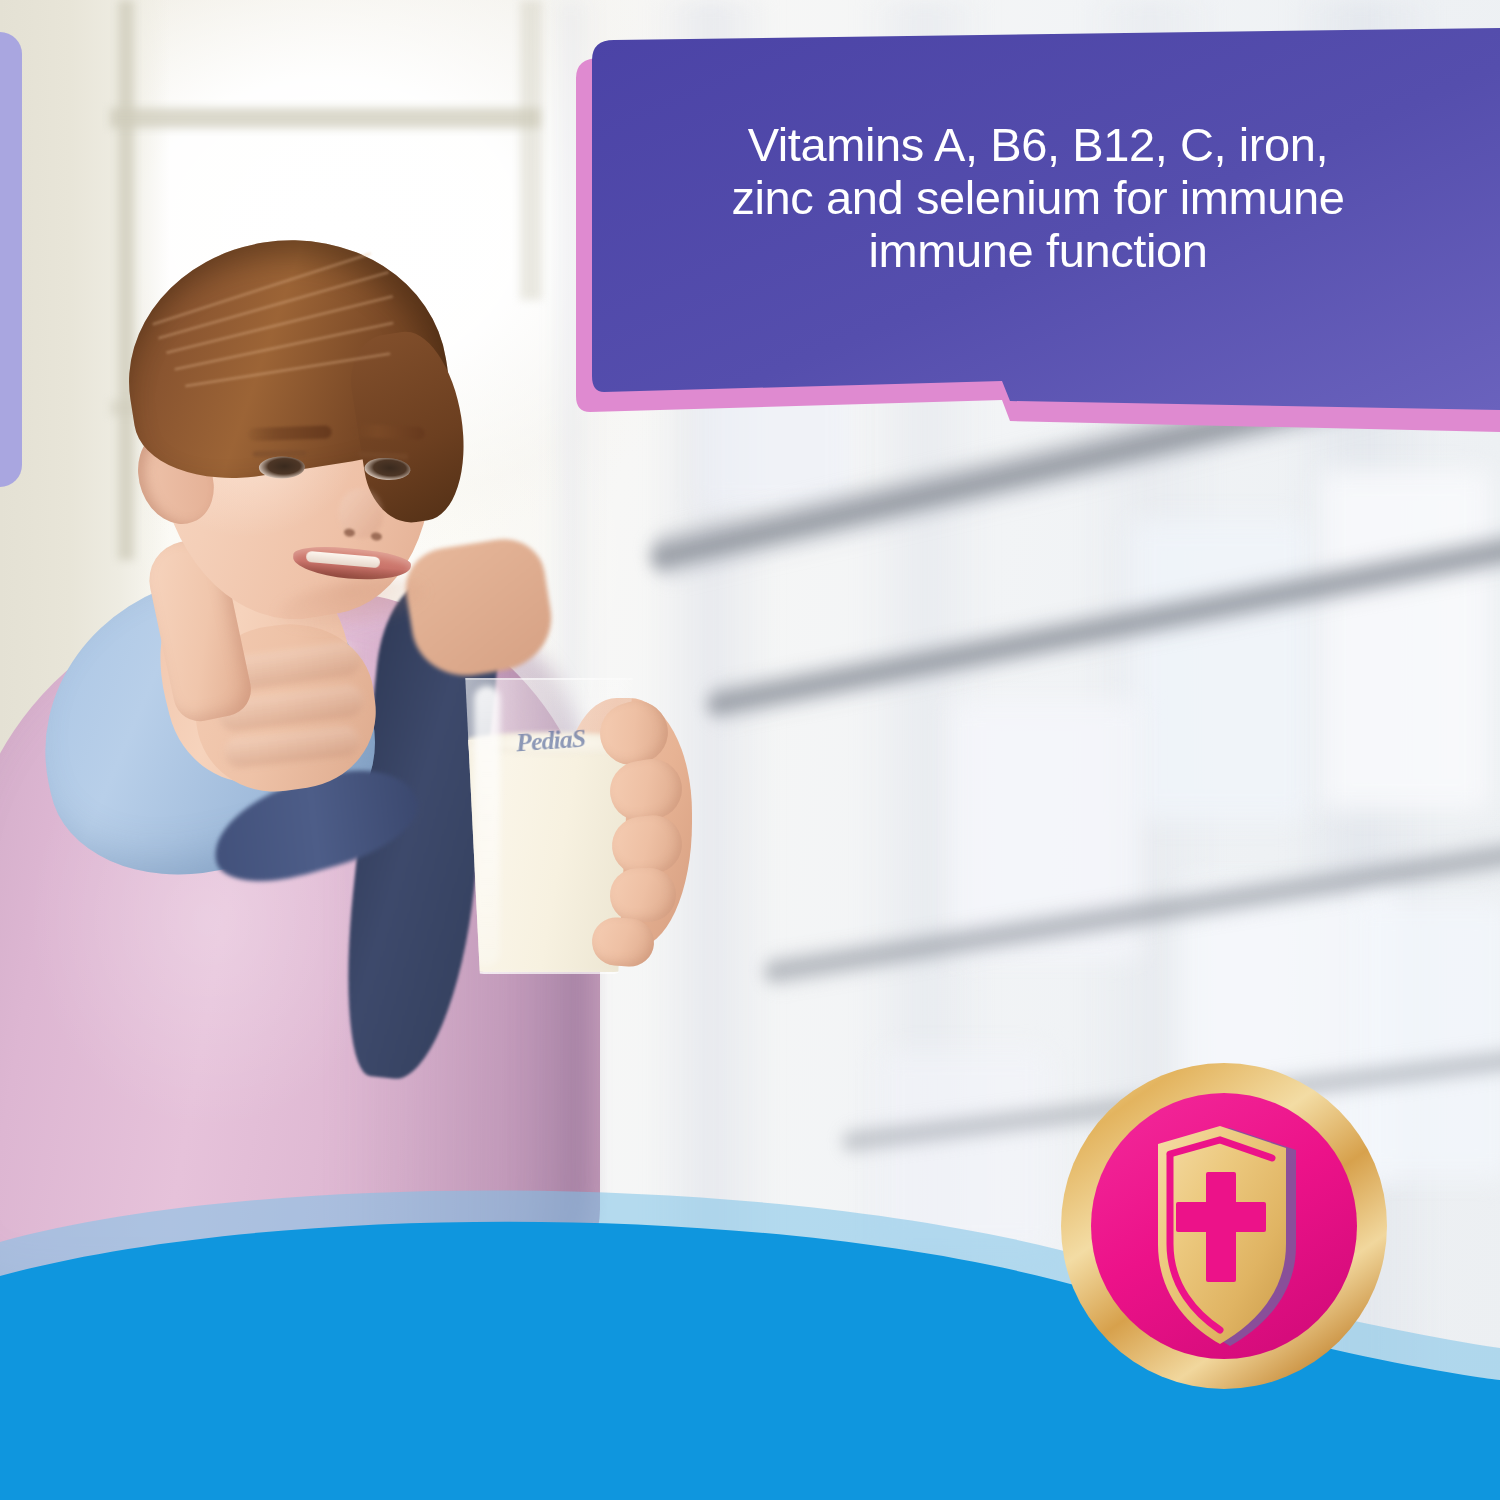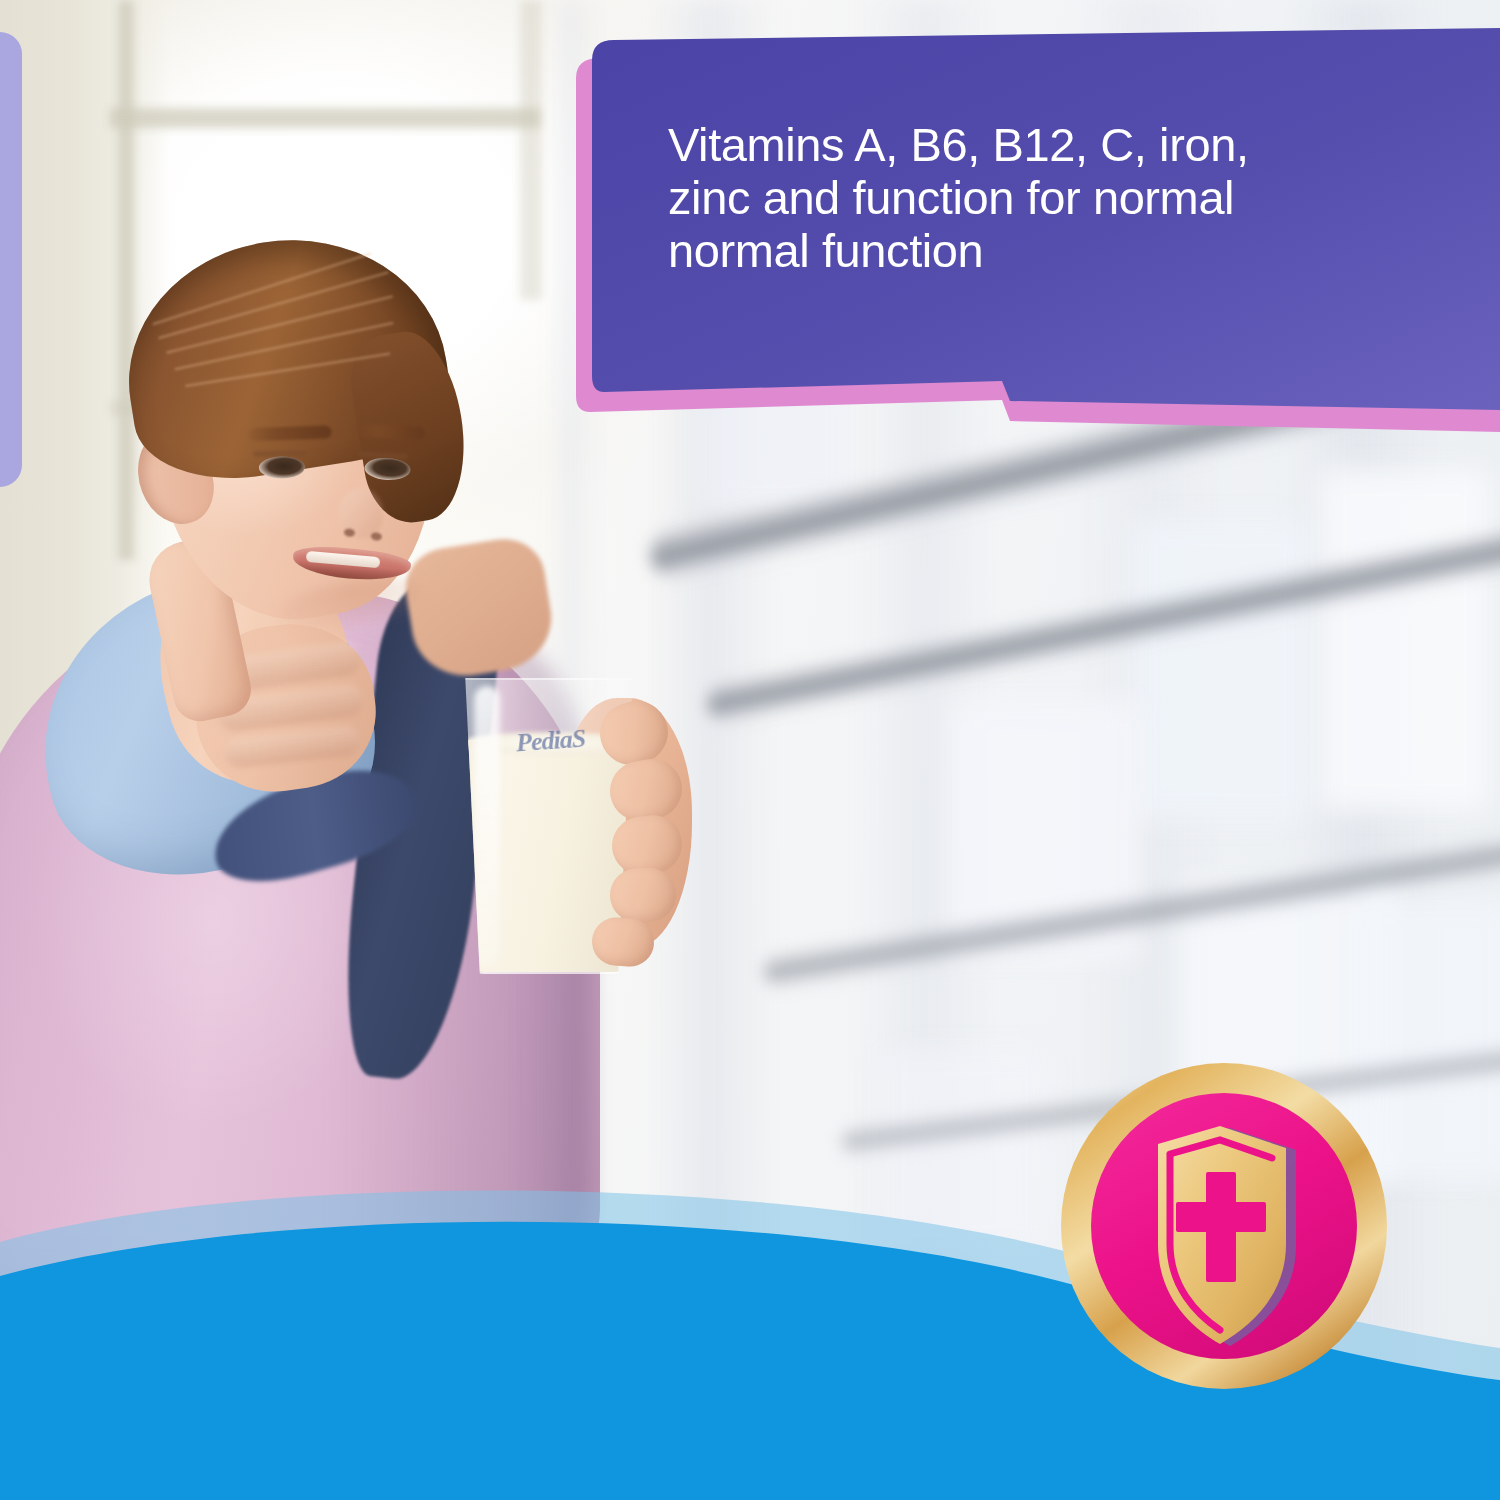--- a/index.html
+++ b/index.html
@@ -388,21 +388,21 @@
     border-radius: 40px;
     box-shadow: inset -4px -4px 10px rgba(185,125,100,0.30);
   }
   .f1 { left: 148px; top: 34px;  width: 68px; height: 62px; transform: rotate(-16deg); }
   .f2 { left: 158px; top: 92px;  width: 72px; height: 60px; transform: rotate(-10deg); }
   .f3 { left: 160px; top: 148px; width: 70px; height: 58px; transform: rotate(-6deg); }
   .f4 { left: 158px; top: 200px; width: 66px; height: 54px; transform: rotate(-2deg); }
   .f5 { left: 140px; top: 250px; width: 62px; height: 48px; transform: rotate(4deg); }
 
   
-  .callout-wrap { position: absolute; left: 0; top: 0; width: 1500px; height: 460px; }
+  .callout-wrap { position: absolute; left: 0; top: 0; width: 1500px; height: 460px; text-align: center; }
   .callout-shadow {
     position: absolute;
     left: 0; top: 0;
     width: 1500px; height: 460px;
   }
   .callout-shadow svg, .callout-box svg { display: block; }
   .callout-text {
     position: absolute;
     left: 668px;
     top: 118px;
@@ -540,22 +540,22 @@
             <stop offset="0%" stop-color="#4b43a6"></stop>
             <stop offset="55%" stop-color="#554ead"></stop>
             <stop offset="100%" stop-color="#6a62bd"></stop>
           </linearGradient>
         </defs>
         <path d="M 592 60 Q 592 40 614 40 L 1500 28 L 1500 410 L 1010 401 L 1002 381 L 604 392 Q 592 392 592 376 Z" fill="url(#purpGrad)"></path>
       </svg>
     </div>
     <div class="callout-text">
       <div>Vitamins A, B6, B12, C, iron,</div>
-      <div>zinc and function for normal</div>
-      <div>normal function</div>
+      <div>zinc and selenium for immune</div>
+      <div>immune function</div>
     </div>
   </div>
 
   <div class="wave-wrap">
     <svg width="1500" height="320" viewBox="0 0 1500 320" style="position:absolute;left:0;top:0;">
       <path d="M 0 62 C 260 -10 760 -6 1060 70 C 1250 118 1390 152 1500 168 L 1500 200 C 1380 188 1230 156 1040 108 C 750 34 270 30 0 100 Z" fill="#7ec3e8" opacity="0.55"></path>
       <path d="M 0 96 C 270 22 760 24 1055 100 C 1245 150 1390 186 1500 200 L 1500 320 L 0 320 Z" fill="#0f96de"></path>
     </svg>
   </div>
 

